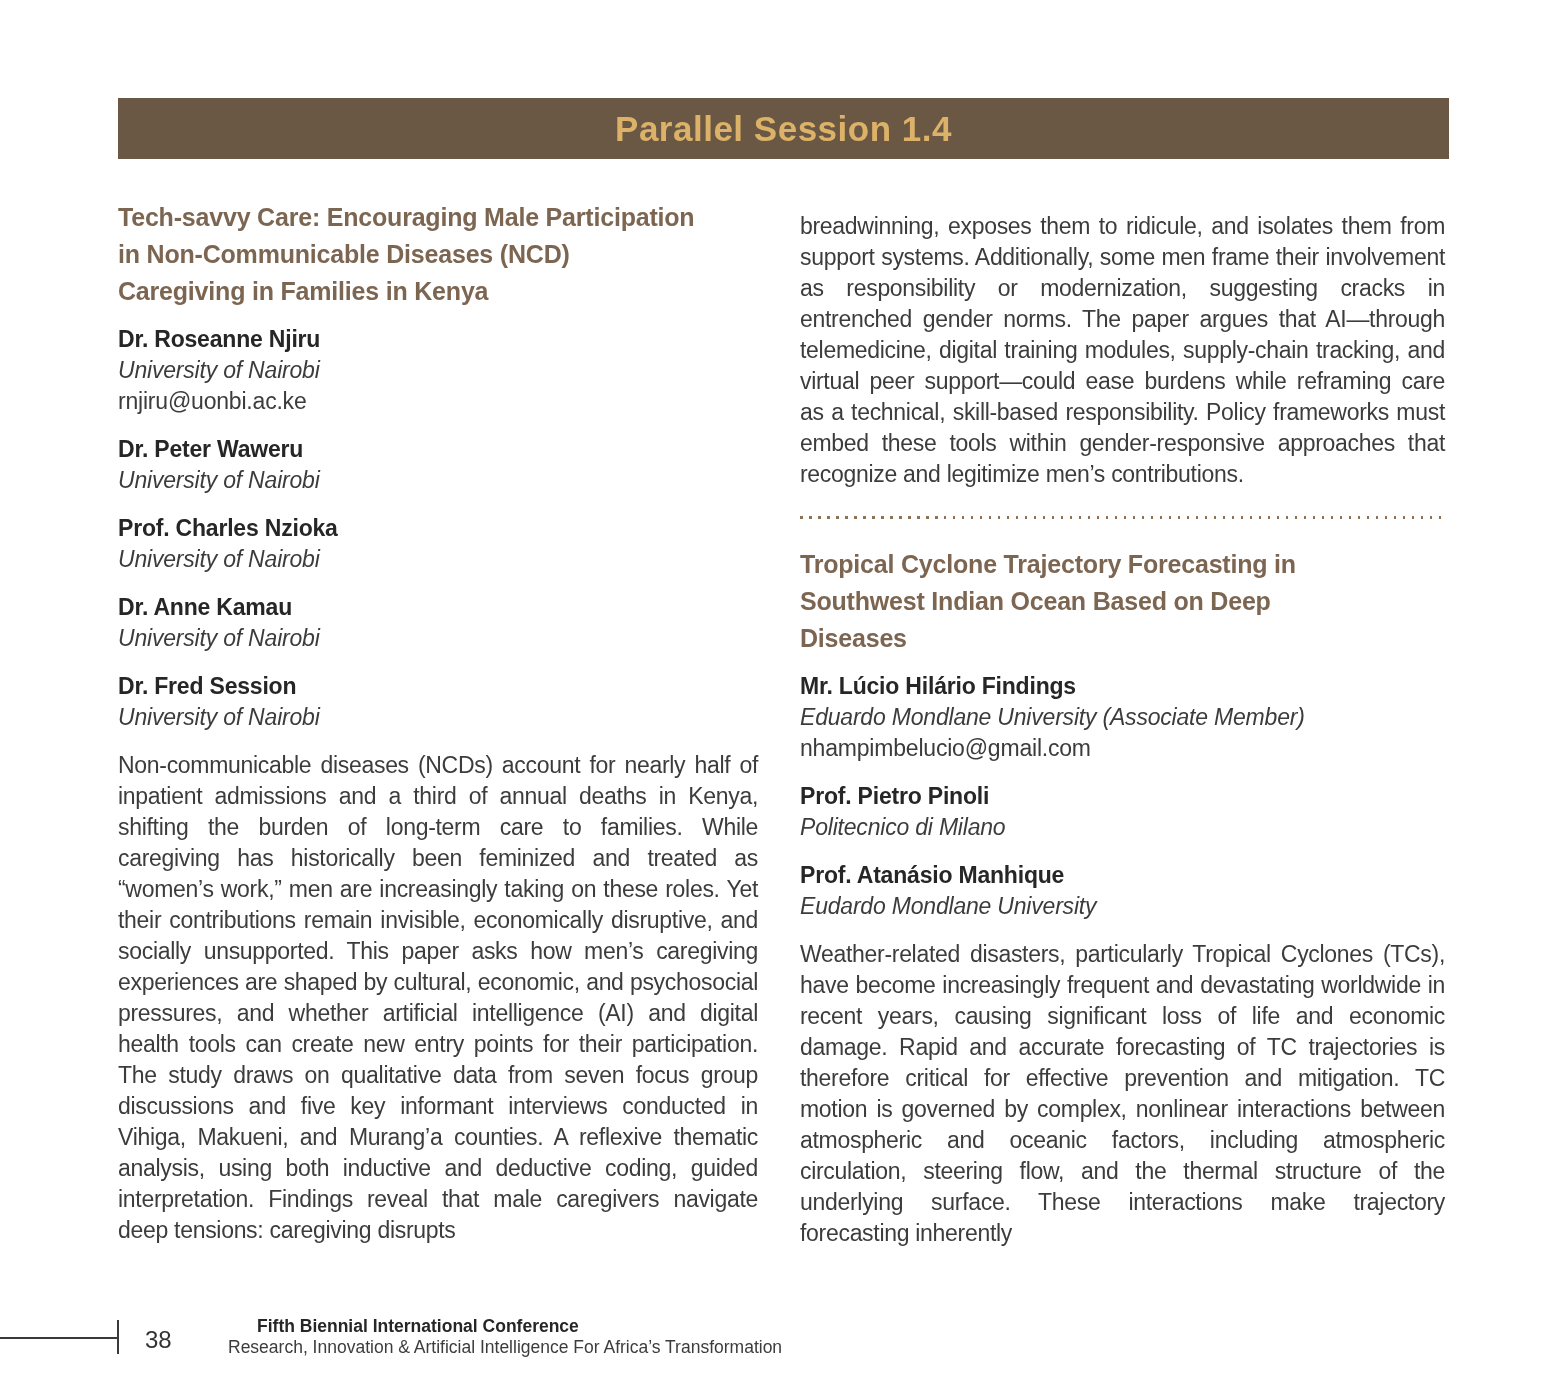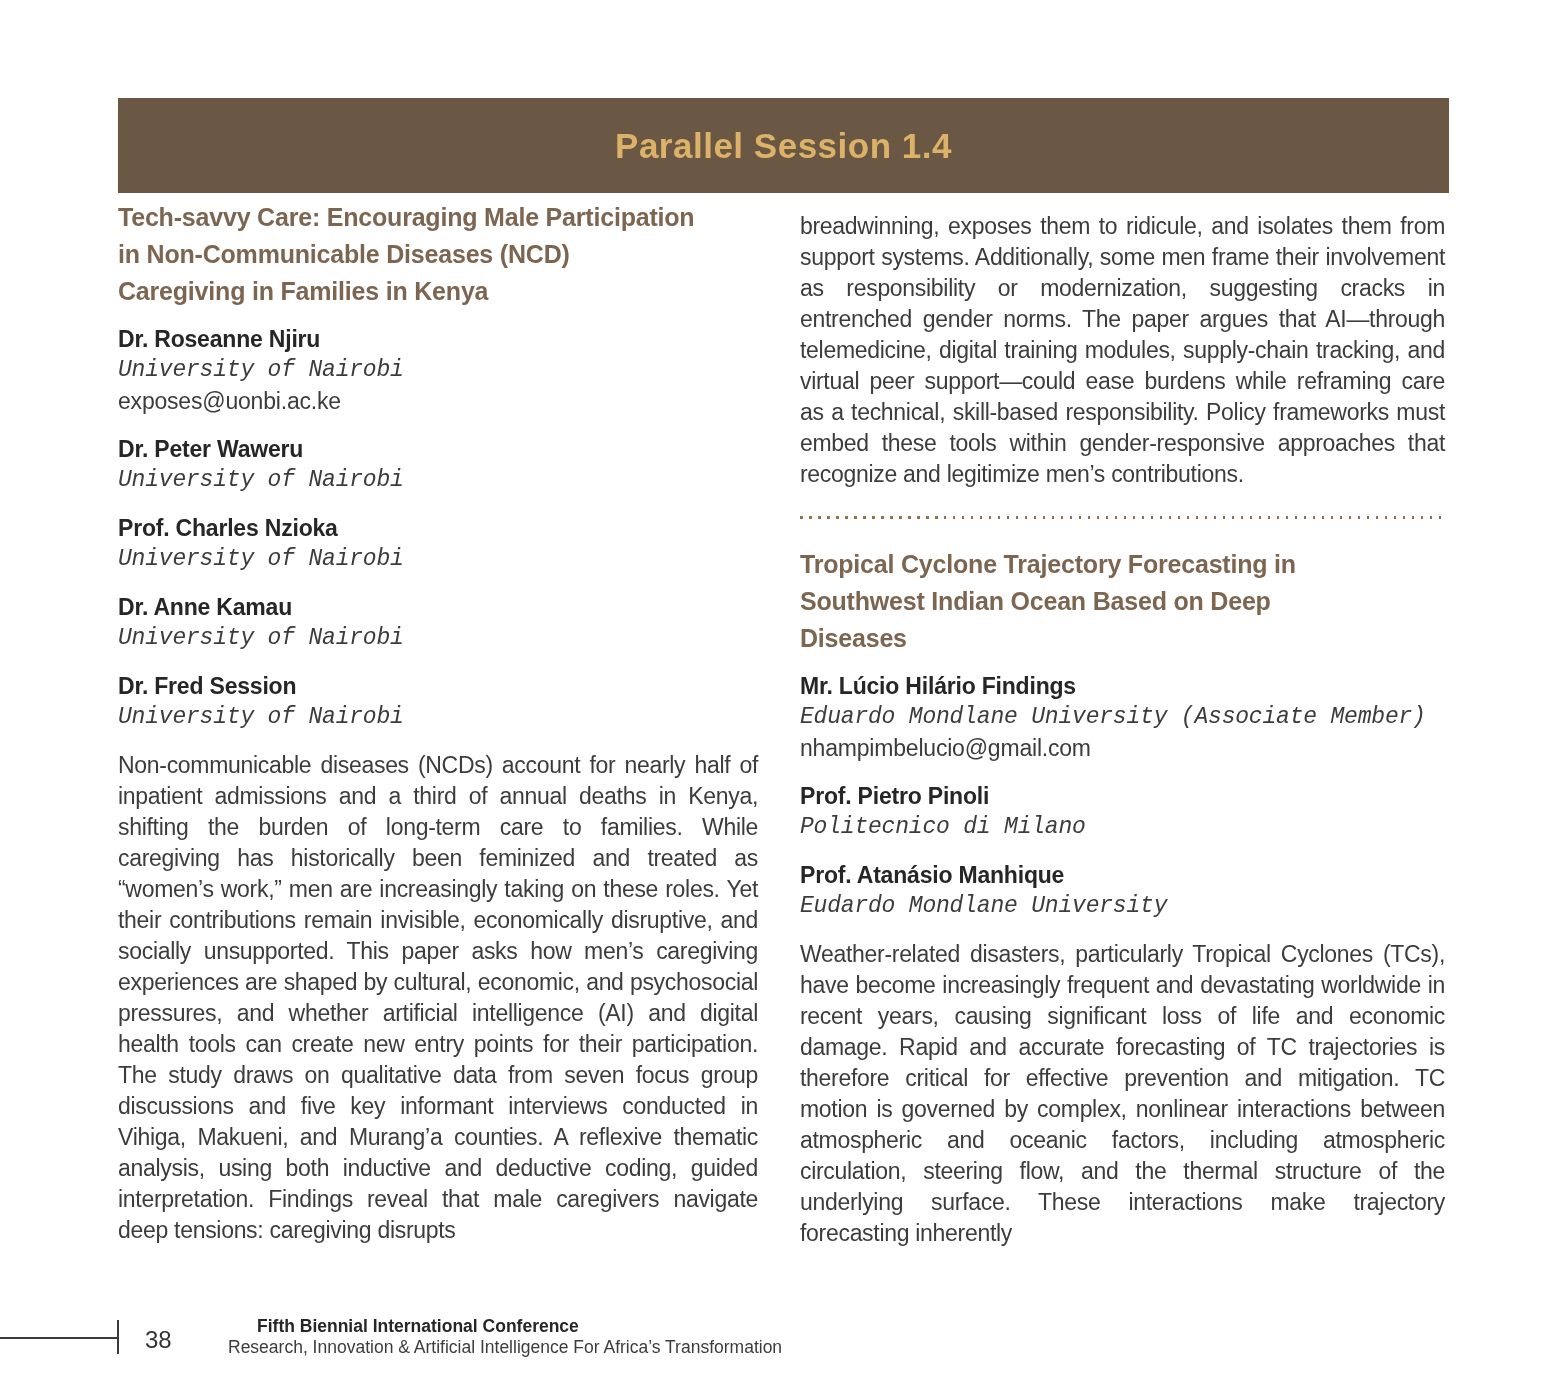--- a/index.html
+++ b/index.html
@@ -11,37 +11,37 @@
     --divider-dots:#8C7356;
     --footer-rule:#3A3A3A;
   }
   *{margin:0;padding:0;box-sizing:border-box;}
   html,body{background:#ffffff;}
   body{
     width:1560px;height:1400px;position:relative;overflow:hidden;
     font-family:"Liberation Sans", sans-serif;
   }
   .band{
-    position:absolute;left:118px;top:98px;width:1331px;height:95px;
+    position:absolute;left:118px;top:98px;width:1331px;height:61px;
     background:var(--band-bg);
     display:flex;align-items:center;justify-content:center;
   }
   .band-title{
     color:var(--band-text);font-size:35px;font-weight:bold;letter-spacing:0.5px;
   }
   .col{position:absolute;top:199px;}
   .col-left{left:118px;width:640px;}
   .col-right{left:800px;width:645px;}
   .paper-title{
     color:var(--title-brown);font-weight:bold;font-size:25px;line-height:37px;
     white-space:pre-line;letter-spacing:-0.2px;margin:0 0 14px 0;
   }
   .author{margin-bottom:17px;}
   .author .name{font-weight:bold;color:var(--name-text);font-size:23px;line-height:31px;letter-spacing:-0.2px;}
-  .author .affil{font-style:italic;color:var(--body-text);font-size:23px;line-height:31px;letter-spacing:-0.2px;font-family:Liberation Mono, monospace;}
+  .author .affil{font-style:italic;color:var(--body-text);font-size:23px;line-height:31px;letter-spacing:-0.2px;}
   .author .email{color:var(--body-text);font-size:23px;line-height:31px;letter-spacing:-0.2px;}
   .abstract{
     color:var(--body-text);font-size:23px;line-height:31px;text-align:justify;
     letter-spacing:-0.3px;margin-top:0;
   }
   .abstract.first{margin-top:12px;}
   .divider{
     height:3px;margin:26px 0 27px 0;
     background-image:repeating-linear-gradient(to right,
       var(--divider-dots) 0px, var(--divider-dots) 2.5px,
@@ -62,21 +62,21 @@
 </div>
 
 <div class="col col-left">
   <h2 class="paper-title">Tech-savvy Care: Encouraging Male Participation
 in Non-Communicable Diseases (NCD)
 Caregiving in Families in Kenya</h2>
 
   <div class="author">
     <div class="name">Dr. Roseanne Njiru</div>
     <div class="affil">University of Nairobi</div>
-    <div class="email">exposes@uonbi.ac.ke</div>
+    <div class="email">rnjiru@uonbi.ac.ke</div>
   </div>
   <div class="author">
     <div class="name">Dr. Peter Waweru</div>
     <div class="affil">University of Nairobi</div>
   </div>
   <div class="author">
     <div class="name">Prof. Charles Nzioka</div>
     <div class="affil">University of Nairobi</div>
   </div>
   <div class="author">

